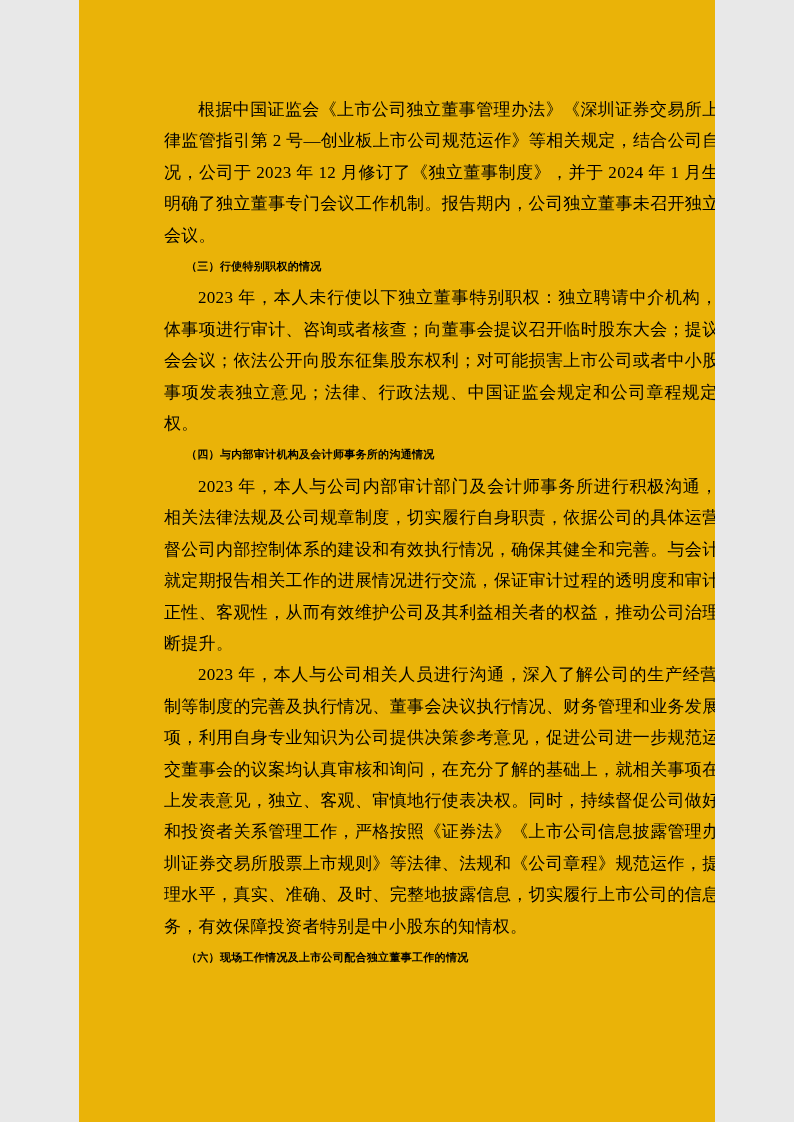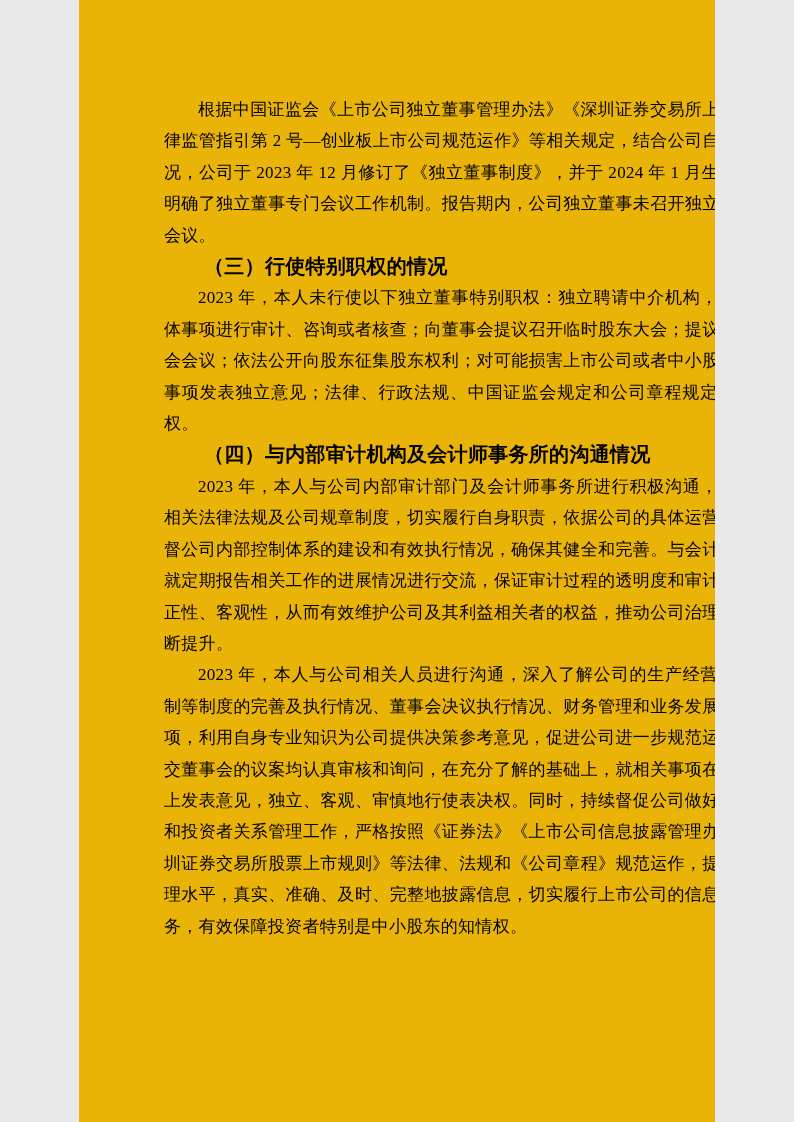--- a/index.html
+++ b/index.html
@@ -28,33 +28,34 @@
     font-size: 17px;
     line-height: 31.4px;
     text-align: justify;
     text-justify: inter-ideograph;
     text-indent: 2em;
     letter-spacing: 0.3px;
     word-break: break-all;
   }
   .heading {
     margin: 0;
-    font-size: 20px;
+    font-size: 11px;
     line-height: 31.4px;
     font-weight: bold;
     text-indent: 2em;
     font-family: "Liberation Sans", sans-serif;
     letter-spacing: 0.3px;
   }
 </style>
 </head>
 <body>
 
 <div class="page">
   <div class="content">
       <p class="para">根据中国证监会《上市公司独立董事管理办法》《深圳证券交易所上市公司自律监管指引第 2 号—创业板上市公司规范运作》等相关规定，结合公司自身实际情况，公司于 2023 年 12 月修订了《独立董事制度》，并于 2024 年 1 月生效，其中明确了独立董事专门会议工作机制。报告期内，公司独立董事未召开独立董事专门会议。</p>
       <h3 class="heading">（三）行使特别职权的情况</h3>
       <p class="para">2023 年，本人未行使以下独立董事特别职权：独立聘请中介机构，对公司具体事项进行审计、咨询或者核查；向董事会提议召开临时股东大会；提议召开董事会会议；依法公开向股东征集股东权利；对可能损害上市公司或者中小股东权益的事项发表独立意见；法律、行政法规、中国证监会规定和公司章程规定的其他职权。</p>
       <h3 class="heading">（四）与内部审计机构及会计师事务所的沟通情况</h3>
       <p class="para">2023 年，本人与公司内部审计部门及会计师事务所进行积极沟通，严格遵循相关法律法规及公司规章制度，切实履行自身职责，依据公司的具体运营实况，监督公司内部控制体系的建设和有效执行情况，确保其健全和完善。与会计师事务所就定期报告相关工作的进展情况进行交流，保证审计过程的透明度和审计结果的公正性、客观性，从而有效维护公司及其利益相关者的权益，推动公司治理水平的不断提升。</p>
       <p class="para">2023 年，本人与公司相关人员进行沟通，深入了解公司的生产经营，内部控制等制度的完善及执行情况、董事会决议执行情况、财务管理和业务发展等相关事项，利用自身专业知识为公司提供决策参考意见，促进公司进一步规范运作；对提交董事会的议案均认真审核和询问，在充分了解的基础上，就相关事项在董事会议上发表意见，独立、客观、审慎地行使表决权。同时，持续督促公司做好信息披露和投资者关系管理工作，严格按照《证券法》《上市公司信息披露管理办法》《深圳证券交易所股票上市规则》等法律、法规和《公司章程》规范运作，提升公司治理水平，真实、准确、及时、完整地披露信息，切实履行上市公司的信息披露等义务，有效保障投资者特别是中小股东的知情权。</p>
+      <h3 class="heading">（六）现场工作情况及上市公司配合独立董事工作的情况</h3>
     </div>
 </div>
 
 </body></html>

